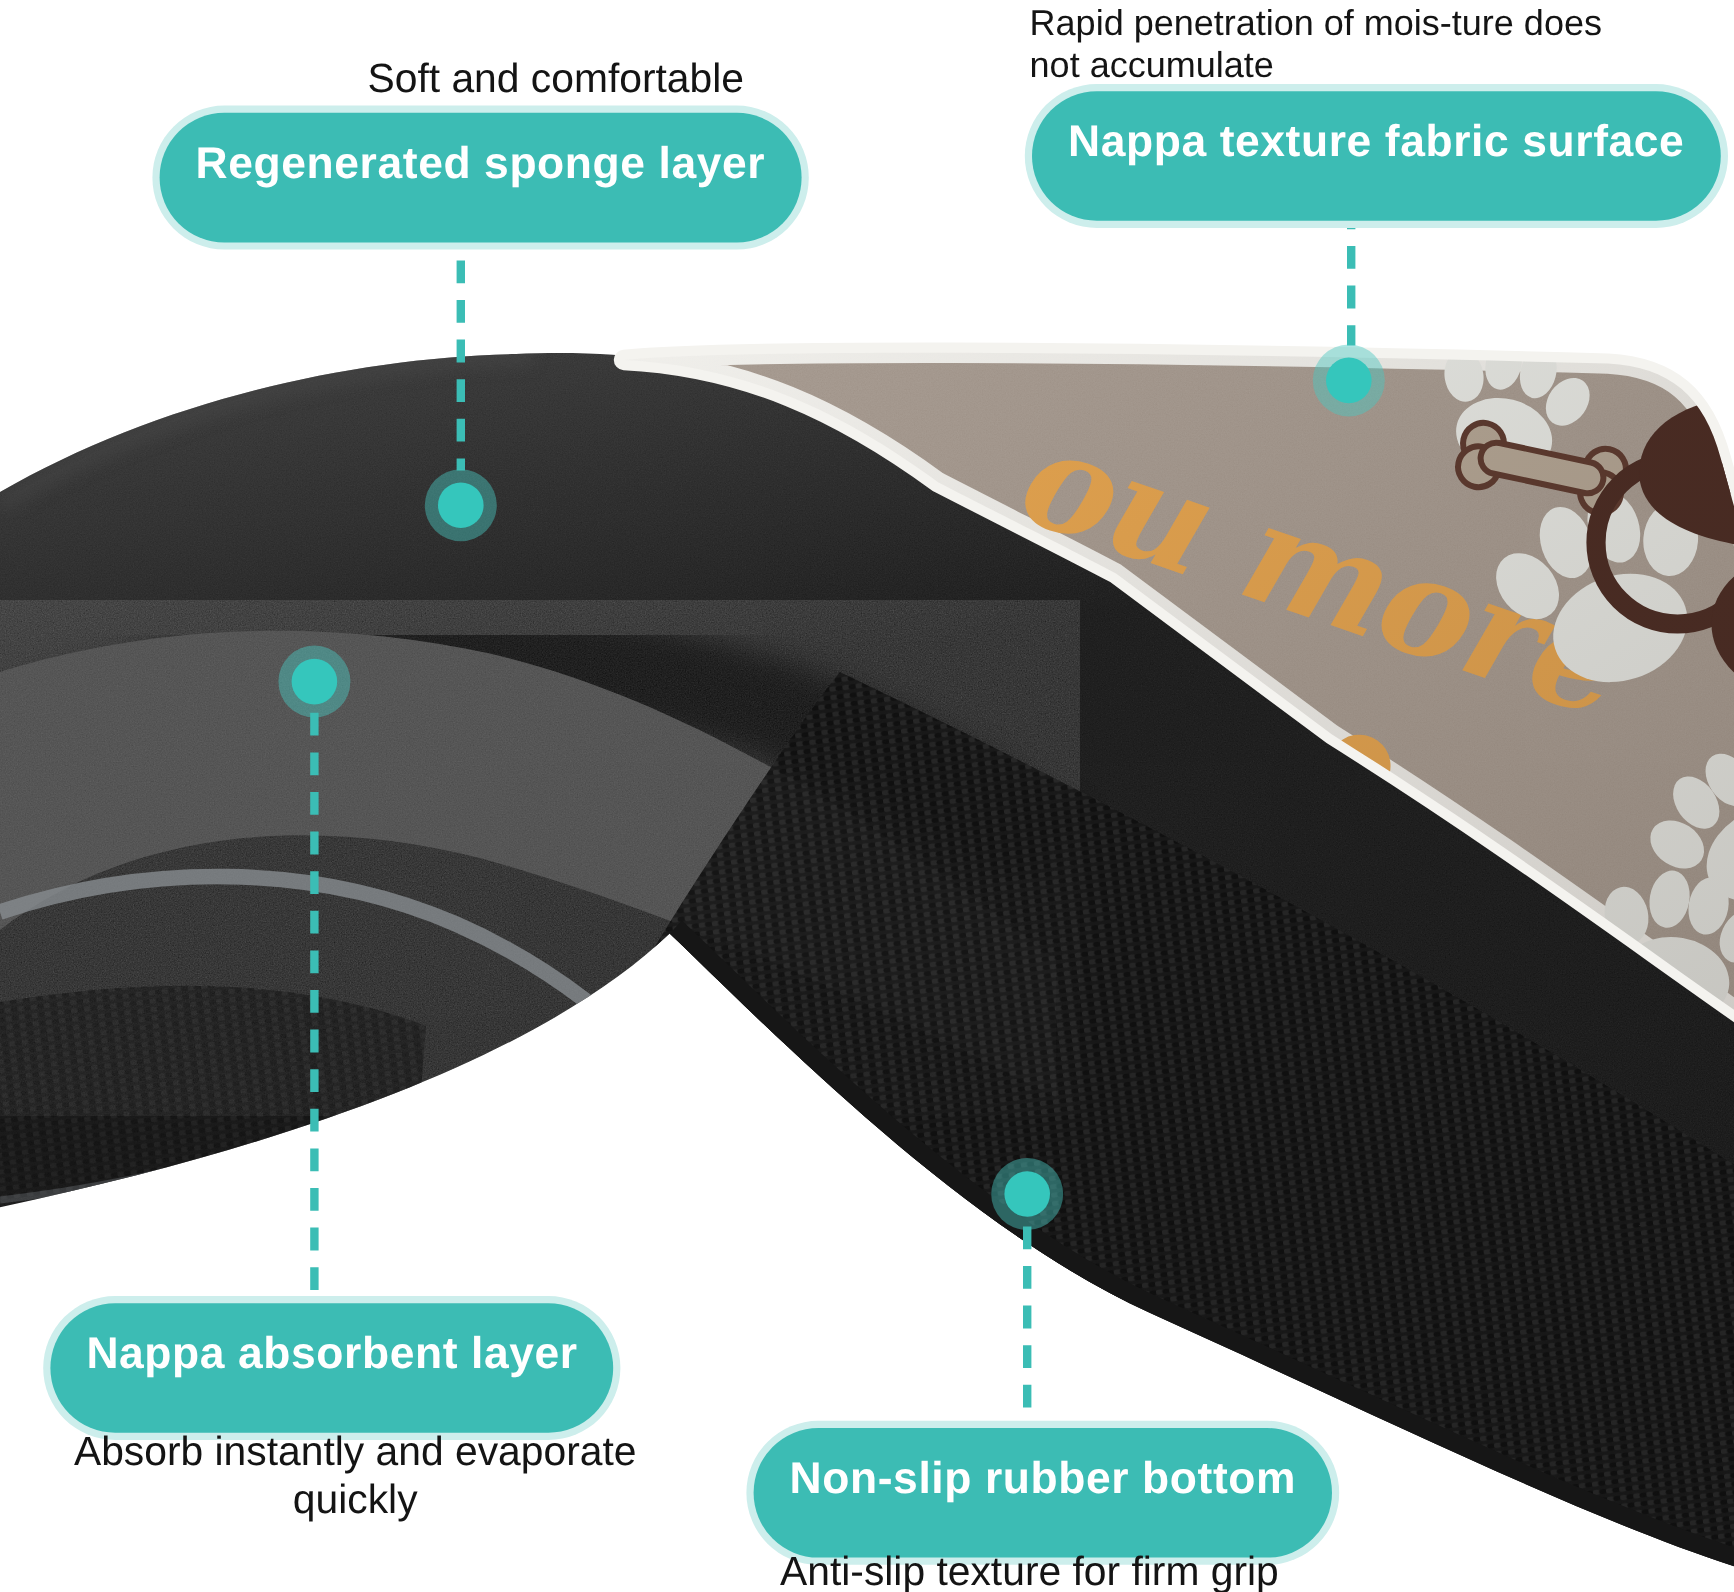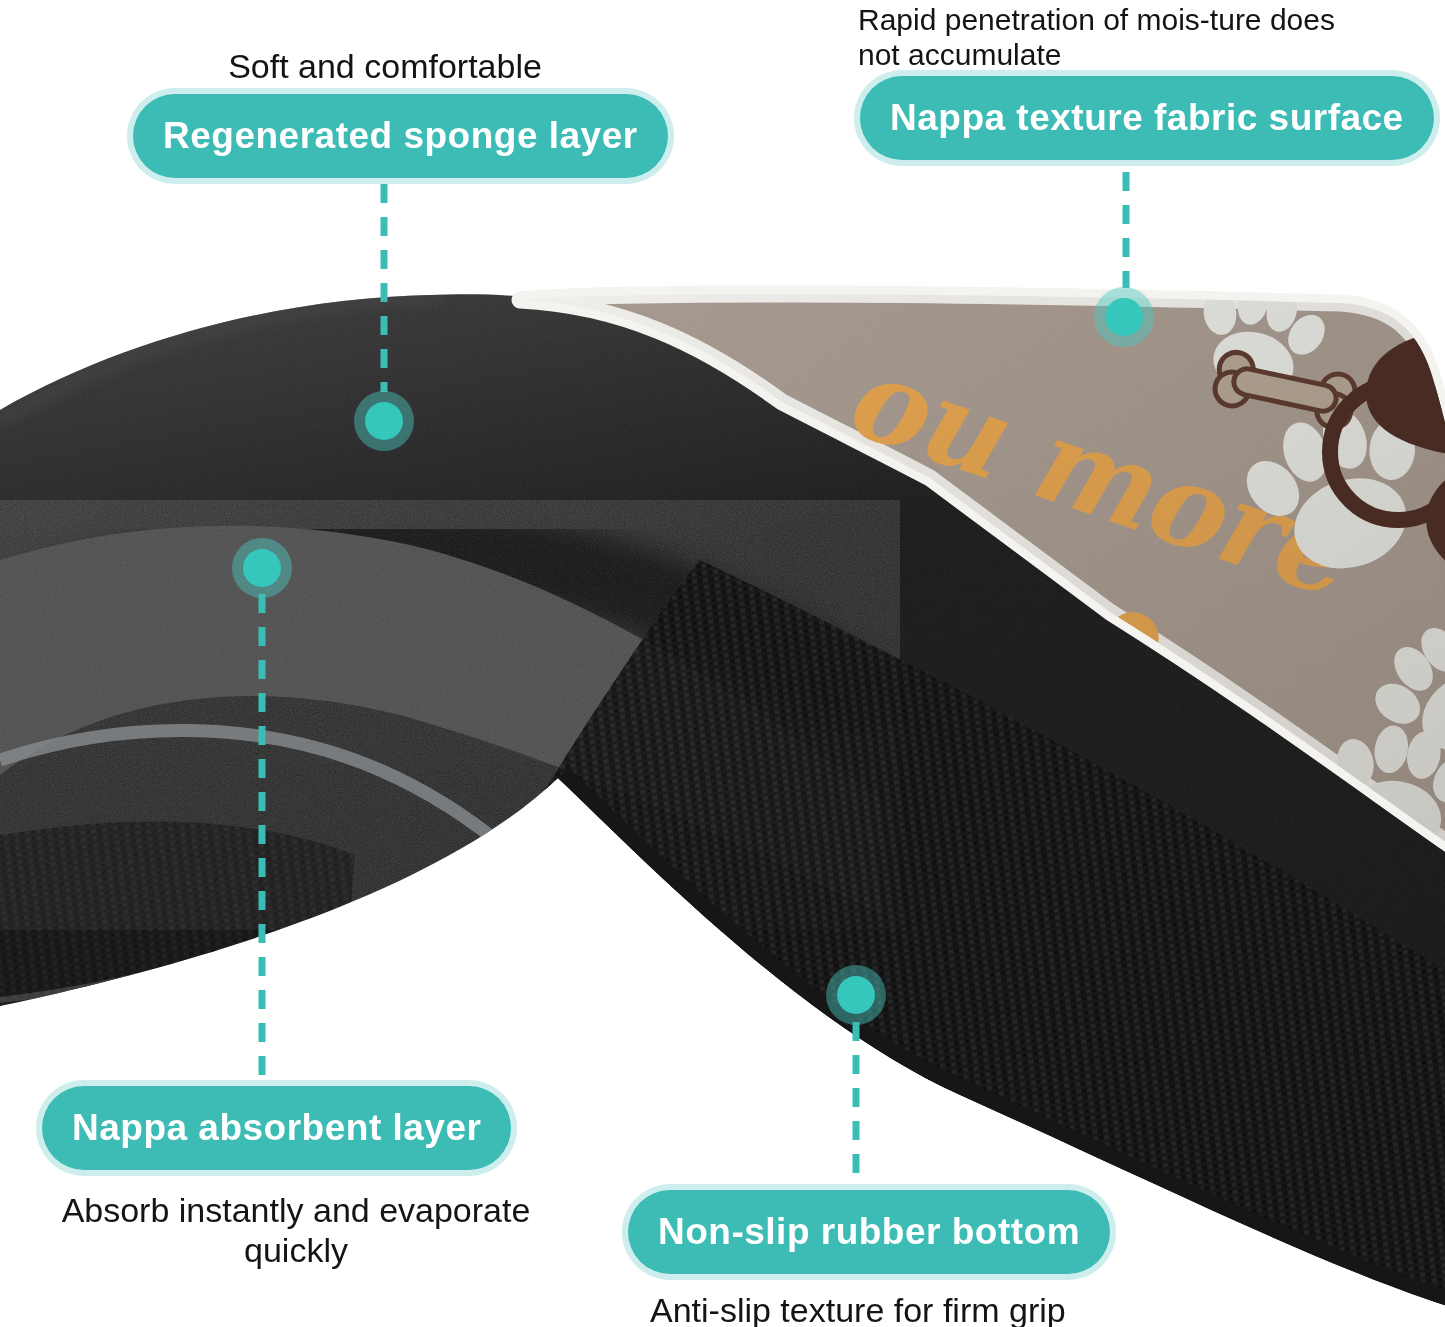--- a/index.html
+++ b/index.html
@@ -1,23 +1,23 @@
 <!DOCTYPE html>
 <html><head>
 <meta charset="utf-8">
 <style>
   html,body{margin:0;padding:0;background:#ffffff;}
   .stage{position:relative;width:1445px;height:1327px;background:#ffffff;overflow:hidden;
          font-family:"Liberation Sans",sans-serif;}
   .stage svg{position:absolute;left:0;top:0;}
   .pill{position:absolute;background:#3cbcb4;color:#ffffff;font-weight:bold;font-size:37px;
-        border-radius:60px;padding:0 30px;height:84px;line-height:84px;white-space:nowrap;
+        border-radius:60px;padding:0 30px;height:108px;line-height:84px;white-space:nowrap;
         box-shadow:0 0 0 6px #cdeeec;letter-spacing:0.5px;}
   .note{position:absolute;color:#141414;font-size:34px;line-height:1.18;font-weight:400;}
-  .note.center{text-align:center;}
+  .note.center{text-align:right;}
   .note.small{font-size:30px;}
   .script{font-family:"DejaVu Serif",serif;font-style:italic;font-weight:bold;letter-spacing:-2px;}
 </style>
 </head>
 <body>
 
 <div class="stage">
 
   <svg width="1445" height="1327" viewBox="0 0 1445 1327">
     <defs>

